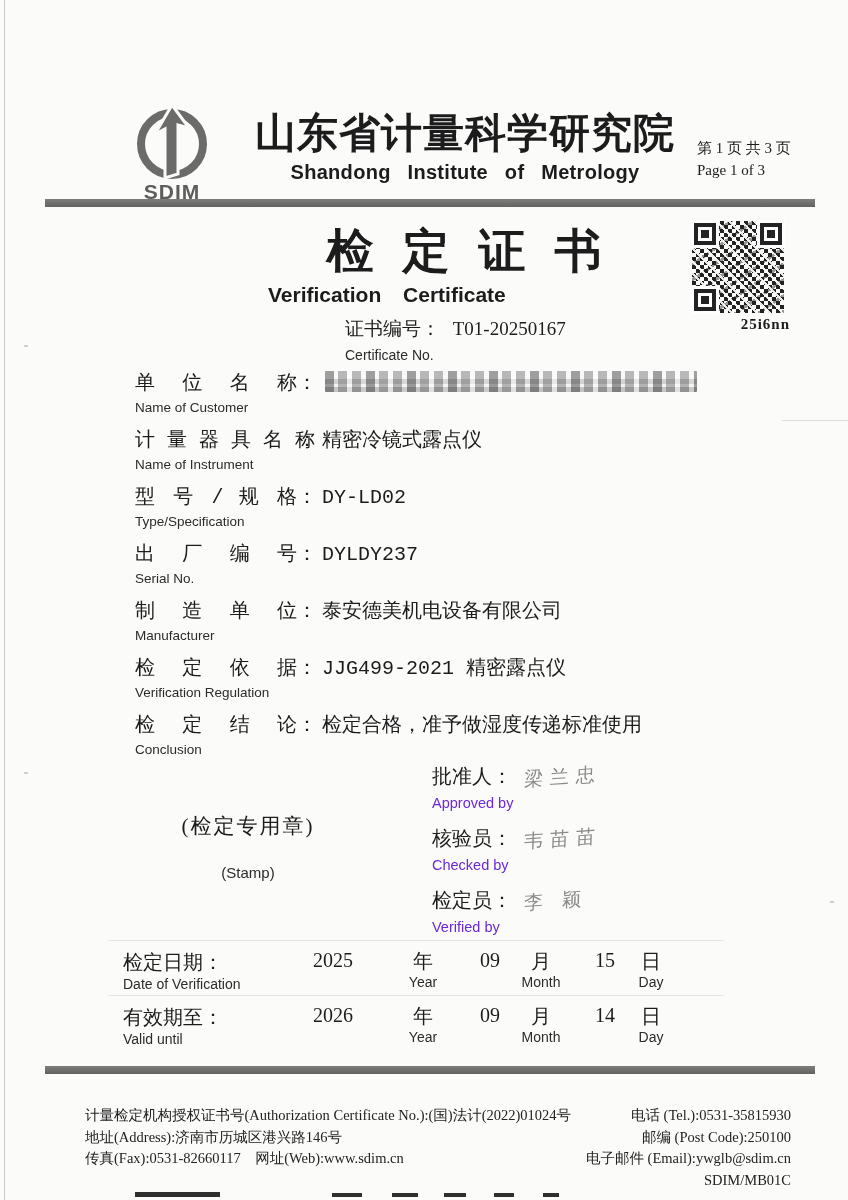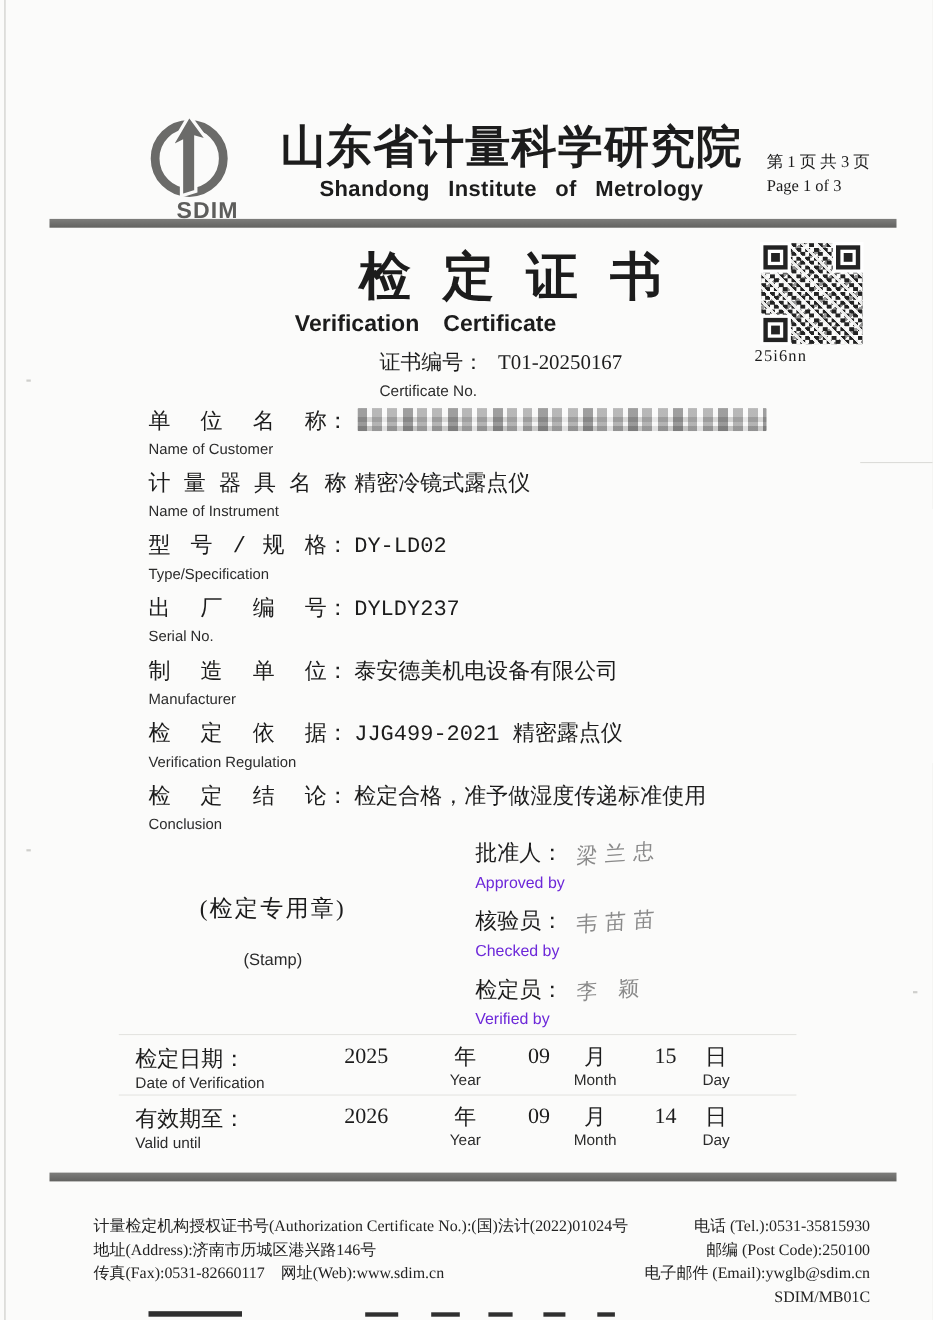--- a/index.html
+++ b/index.html
@@ -5,21 +5,21 @@
   html,body{margin:0;padding:0;background:#e9e9e7;}
   .page{position:relative;width:848px;height:1200px;margin:0 auto;background:#fbfbfa;
         font-family:"Liberation Serif",serif;color:#1c1c1c;overflow:hidden;}
   .scan-edge-left{position:absolute;left:4px;top:0;width:1px;height:100%;background:#c9c9c6;}
   .faint-line{position:absolute;left:782px;top:420px;width:66px;height:1px;background:#dcdcd9;}
   .speck{position:absolute;width:4px;height:2px;background:#cfcfcc;}
 
   
   .logo{position:absolute;left:127px;top:104px;width:90px;height:100px;}
   .logo svg{display:block;}
-  .logo-text{position:absolute;left:0;top:76px;width:90px;text-align:right;
+  .logo-text{position:absolute;left:0;top:76px;width:90px;text-align:center;
              font-family:"Liberation Sans",sans-serif;font-weight:bold;font-size:21px;color:#5d5d5b;letter-spacing:1px;}
   .org-cn{position:absolute;left:235px;top:106px;width:460px;text-align:center;
           font-size:41px;font-weight:700;letter-spacing:1px;}
   .org-en{position:absolute;left:235px;top:161px;width:460px;text-align:center;
           font-family:"Liberation Sans",sans-serif;font-size:20px;font-weight:700;word-spacing:11px;letter-spacing:.3px;}
   .page-info{position:absolute;left:697px;top:137px;width:115px;font-size:15px;line-height:22px;}
 
   .rule{position:absolute;left:45px;width:770px;height:8px;
         background:linear-gradient(180deg,#7d7d7b,#626260);}
   .rule.top{top:199px;} .rule.bottom{top:1066px;}
@@ -28,21 +28,21 @@
   .title-cn{position:absolute;left:268px;top:220px;width:400px;text-align:center;
             font-family:"Liberation Sans",sans-serif;font-size:47px;font-weight:700;letter-spacing:8px;}
   .title-en{position:absolute;left:268px;top:283px;width:400px;
             font-family:"Liberation Sans",sans-serif;font-size:21px;font-weight:700;word-spacing:16px;}
   .cert-line{position:absolute;left:345px;top:316px;font-size:19px;white-space:nowrap;}
   .cert-line .no{padding-left:8px;}
   .cert-en{position:absolute;left:345px;top:347px;font-size:14px;
            font-family:"Liberation Sans",sans-serif;color:#2b2b2b;}
 
   
-  .qr-wrap{position:absolute;left:686px;top:221px;width:104px;text-align:left;}
+  .qr-wrap{position:absolute;left:686px;top:221px;width:104px;text-align:right;font-weight:bold;}
   .qr{position:relative;width:92px;height:92px;margin:0 auto;
       background:
         repeating-linear-gradient(45deg, rgba(251,251,250,.92) 0 2px, transparent 2px 9px),
         repeating-linear-gradient(-35deg, rgba(30,30,30,.45) 0 3px, transparent 3px 13px),
         repeating-conic-gradient(#232323 0% 25%, #fbfbfa 25% 50%) 0 0/8px 8px;}
   .qr .f{position:absolute;width:14px;height:14px;border:4px solid #232323;background:#fff;box-shadow:0 0 0 3px #fff;}
   .qr .f::after{content:"";position:absolute;left:3px;top:3px;width:8px;height:8px;background:#232323;}
   .qr .f.tl{left:2px;top:2px;} .qr .f.tr{right:2px;top:2px;} .qr .f.bl{left:2px;bottom:2px;}
   .qr-caption{font-size:15px;margin-top:3px;letter-spacing:1px;}
 

